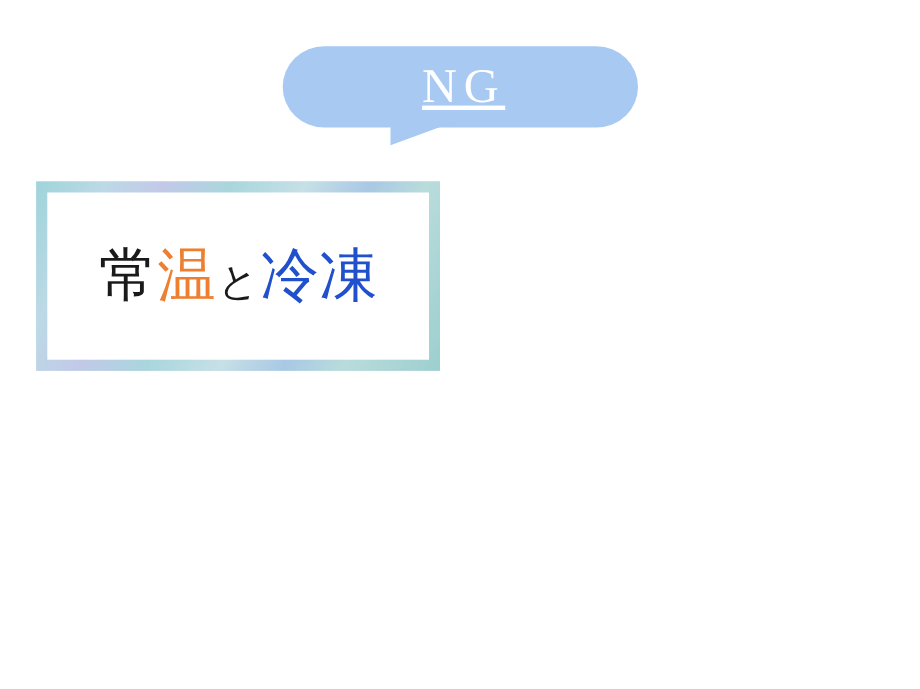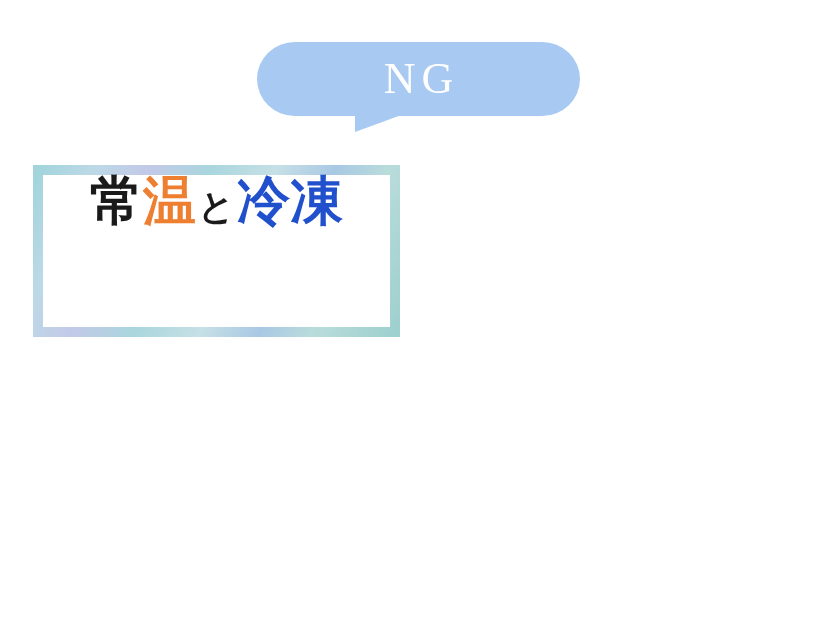--- a/index.html
+++ b/index.html
@@ -47,20 +47,21 @@
     align-items: center;
     justify-content: center;
     color: #ffffff;
     font-family: "Liberation Serif", "DejaVu Serif", serif;
     font-size: 44px;
     line-height: 1;
     letter-spacing: 6px;
     text-indent: 6px;
     font-weight: 400;
     user-select: none;
+    text-decoration: underline;
   }
 
   
   .cards {
     position: absolute;
     left: 0;
     top: 165px;
     width: 836px;
     height: 175px;
   }
@@ -88,22 +89,22 @@
       linear-gradient(120deg,
         #a8d2d6 0%, #b9c9e8 12%, #cdc6e6 24%, #b3d0e2 38%,
         #a6d5dc 52%, #c9dce6 66%, #9fd2d6 80%, #9ed4d8 100%),
       #aed5da;
   }
   .card-inner {
     width: 100%;
     height: 100%;
     background: #ffffff;
     display: flex;
+    align-items: center;
     justify-content: center;
-    font-weight: bold;
   }
   .card-text {
     font-family: "Liberation Serif", "DejaVu Serif", serif;
     font-size: 53px;
     line-height: 1;
     white-space: nowrap;
     letter-spacing: 0px;
     user-select: none;
   }
   .seg-small {

